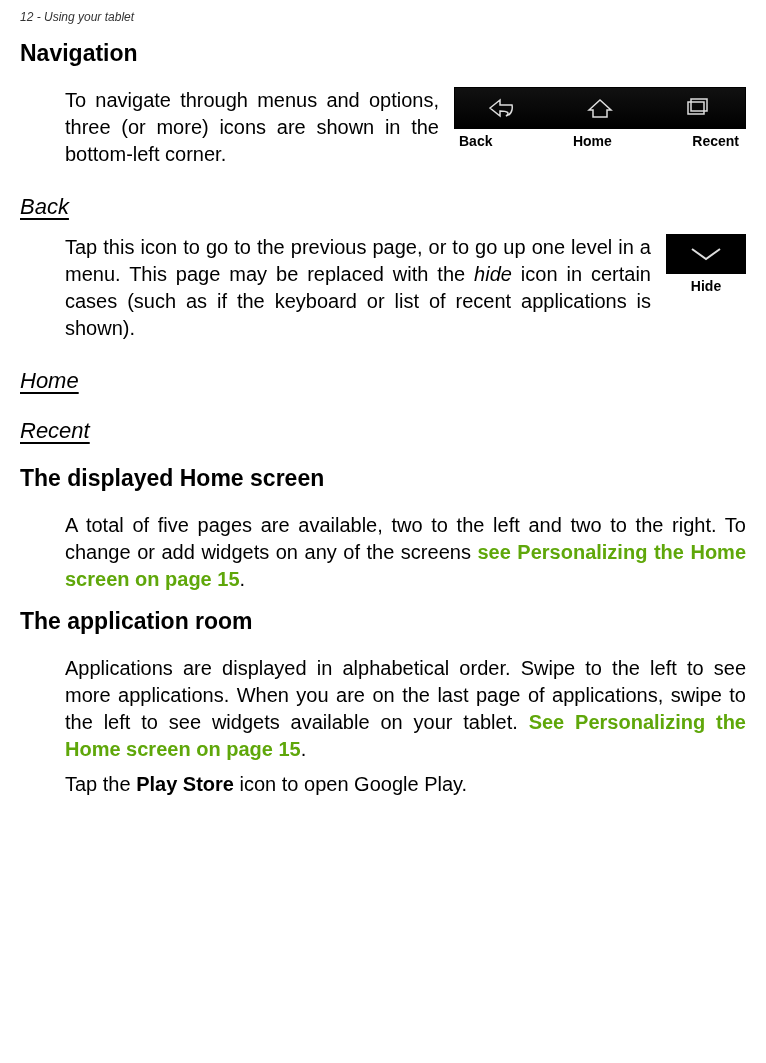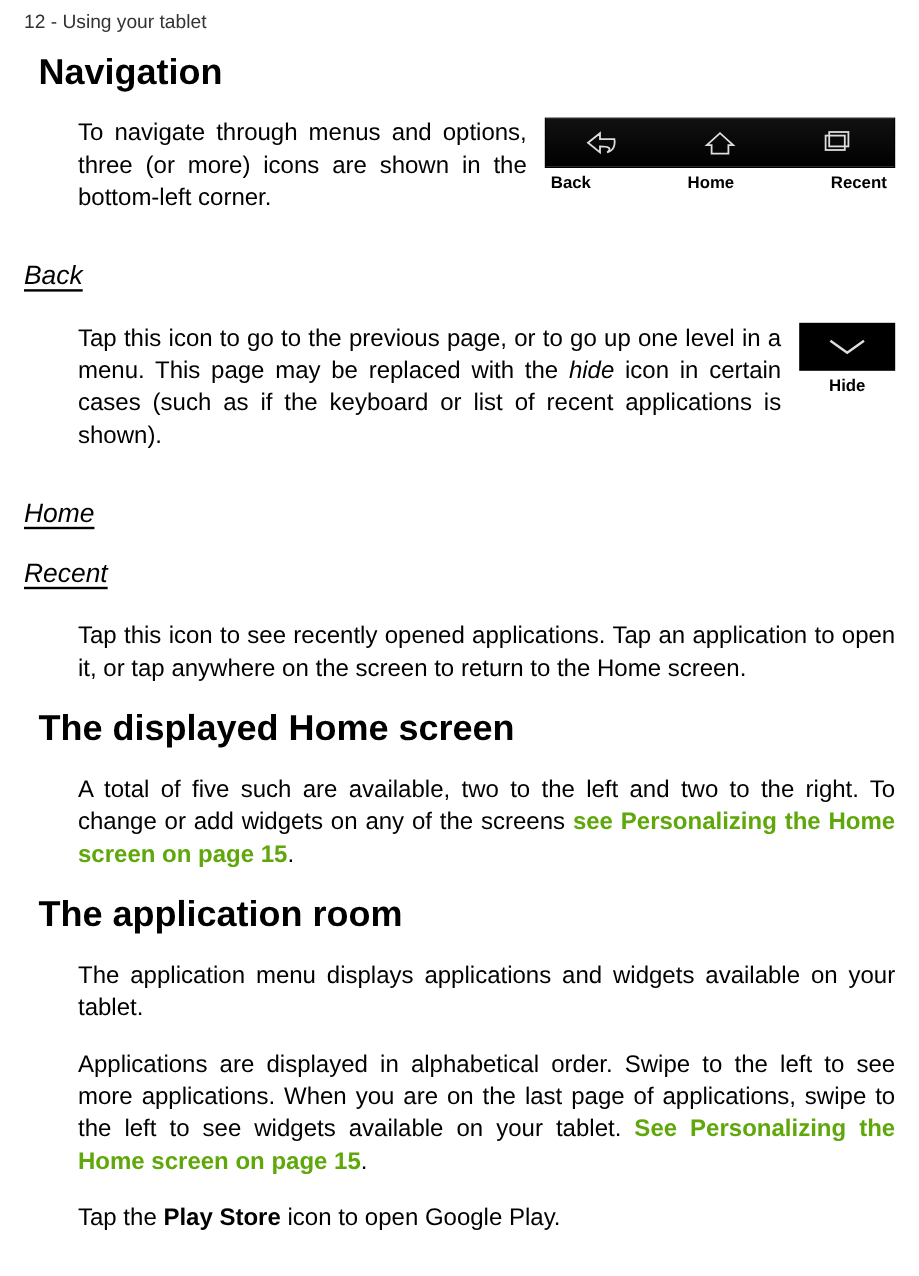--- a/index.html
+++ b/index.html
@@ -7,36 +7,37 @@
     margin: 0;
     padding: 0;
     width: 766px;
     background: #fff;
     color: #000;
   }
   .page {
     padding: 10px 20px 30px 20px;
   }
   .header-line {
-    font-size: 16px;
+    font-style: italic;
+    font-size: 12px;
     color: #333;
     margin-bottom: 16px;
   }
   h1 {
-    font-size: 30px;
+    font-size: 23px;
     font-weight: bold;
-    margin: 15px 0 20px 12px;
+    margin: 15px 0 20px 0;
   }
   .body-indent {
     margin-left: 45px;
   }
   p {
     font-size: 20px;
     line-height: 1.35;
-    margin: 20px 0;
+    margin: 8px 0;
     text-align: justify;
   }
   .sub-underline {
     font-size: 22px;
     font-style: italic;
     text-decoration: underline;
     text-underline-offset: 4px;
     margin: 18px 0 6px 0;
     display: inline-block;
      font-weight: normal;
@@ -148,28 +149,24 @@
     <p><span>Tap this icon to go to the previous page, or to go up one level in a menu. This page may be replaced with the </span><em class="hide-word">hide</em><span> icon in certain cases (such as if the keyboard or list of recent applications is shown).</span></p>
   </div>
 
   <div class="sub-block">
     <span class="sub-underline">Home</span>
   </div>
 
   <div class="sub-block">
     <span class="sub-underline">Recent</span>
   </div>
-  <div class="body-indent">
-    <p>Tap this icon to see recently opened applications. Tap an application to open it, or tap anywhere on the screen to return to the Home screen.</p>
-  </div>
 
   <h1>The displayed Home screen</h1>
   <div class="body-indent">
-    <p><span>A total of five such are available, two to the left and two to the right. To change or add widgets on any of the screens </span><span class="link-green">see Personalizing the Home screen on page 15</span><span>.</span></p>
+    <p><span>A total of five pages are available, two to the left and two to the right. To change or add widgets on any of the screens </span><span class="link-green">see Personalizing the Home screen on page 15</span><span>.</span></p>
   </div>
 
   <h1>The application room</h1>
   <div class="body-indent">
-    <p>The application menu displays applications and widgets available on your tablet.</p>
     <p><span>Applications are displayed in alphabetical order. Swipe to the left to see more applications. When you are on the last page of applications, swipe to the left to see widgets available on your tablet. </span><span class="link-green">See Personalizing the Home screen on page 15</span><span>.</span></p>
     <p><span>Tap the </span><strong>Play Store</strong><span> icon to open Google Play.</span></p>
   </div>
 </div>
 
 </body></html>

